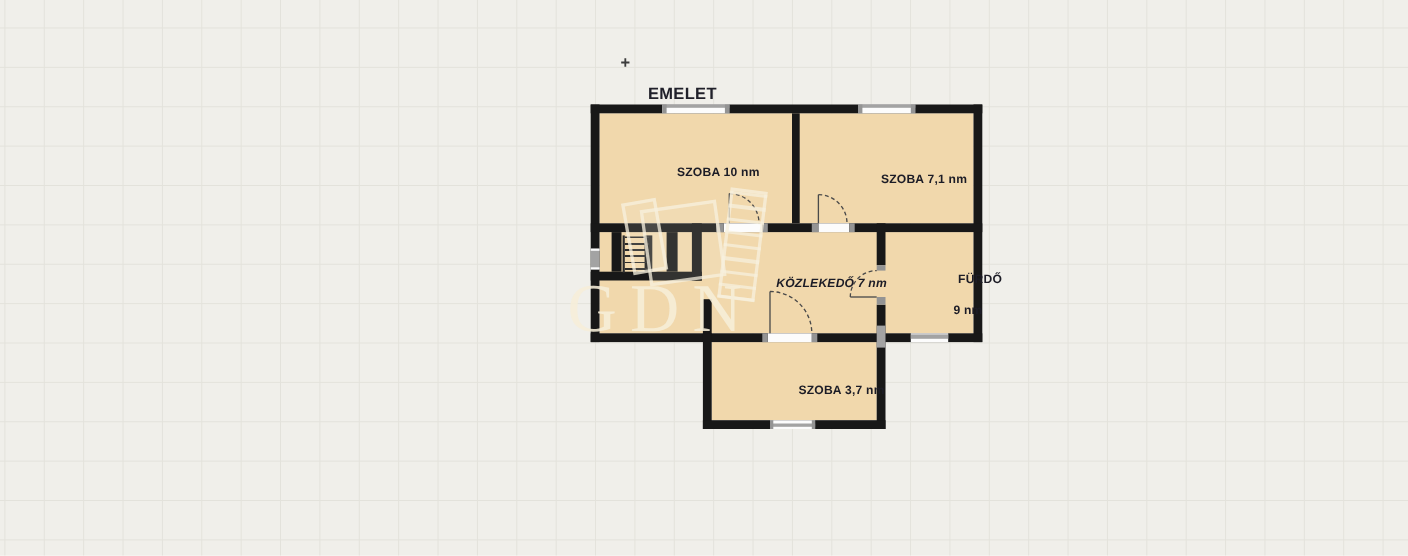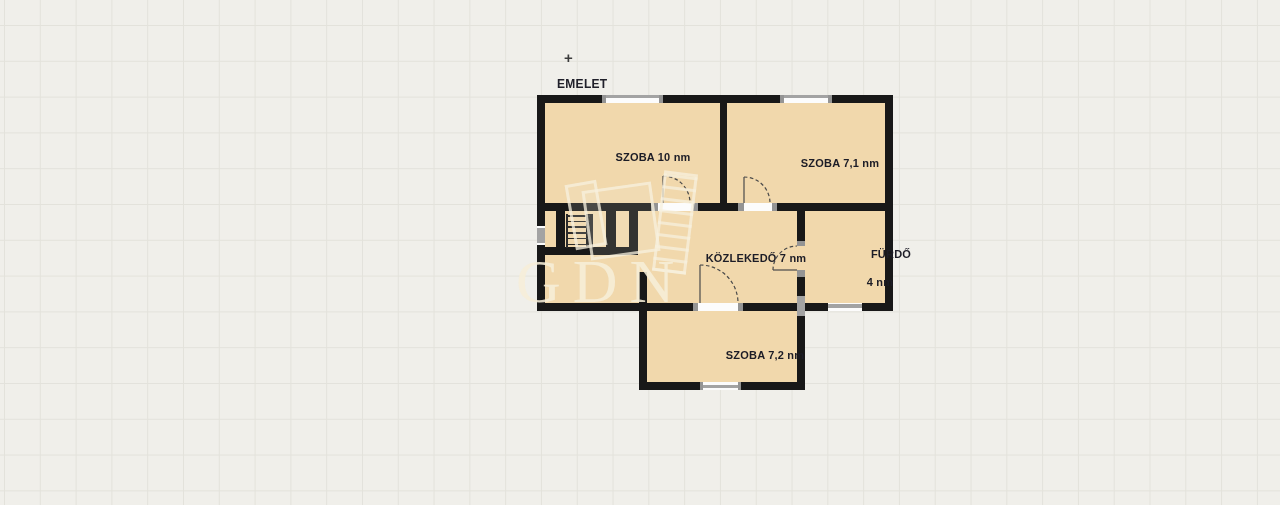--- a/index.html
+++ b/index.html
@@ -23,21 +23,21 @@
   .treads{
     z-index:3;
     background:repeating-linear-gradient(to bottom,#2b2b2b 0 1.6px,transparent 1.6px 5.7px);
   }
   .thinline{background:#2b2b2b;z-index:3;}
   svg.arcs{position:absolute;left:0;top:0;z-index:4;pointer-events:none;}
   .room-label{
     z-index:6;color:#1c1c26;font-size:11px;font-weight:bold;
     transform:translateX(-50%);white-space:nowrap;letter-spacing:.2px;margin-left:47px;
   }
-  .plan-title{z-index:6;color:#20202a;font-size:12px;font-weight:bold;letter-spacing:.3px;}
+  .plan-title{z-index:6;color:#20202a;font-size:15px;font-weight:bold;letter-spacing:.3px;margin-left:32px;}
   .plus-marker{z-index:6;color:#3c3c3c;font-size:15px;font-weight:bold;}
   .wm{z-index:5;pointer-events:none;}
   .wm-text{
     font-family:"DejaVu Serif",serif;font-size:62px;letter-spacing:12px;
     color:rgba(246,238,216,0.88);
   }
   .wm-rect{position:absolute;border:3px solid rgba(247,240,221,0.75);background:rgba(250,244,228,0.12);}
   .wm-strip{
     position:absolute;border:3px solid rgba(247,240,221,0.75);
     background:repeating-linear-gradient(to bottom,rgba(247,240,221,0.75) 0 3px,transparent 3px 12px);
@@ -142,18 +142,18 @@
     <div class="wm-rect" style="left:586px;top:186px;width:64px;height:64px;transform:rotate(-8deg);"></div>
     <div class="wm-strip" style="left:658px;top:172px;width:28px;height:95px;transform:rotate(7deg);"></div>
     <div class="abs wm-text" style="left:516px;top:246px;font-family:Liberation Serif, serif;">GDN</div>
   </div>
 
   <div class="abs plus-marker" style="left:564px;top:49px;">+</div>
   <div class="abs plan-title" style="left:557px;top:77px;">EMELET</div>
 
   <div class="abs room-label" style="left:606px;top:151px;">SZOBA 10 nm</div>
   <div class="abs room-label" style="left:793px;top:157px;">SZOBA 7,1 nm</div>
-  <div class="abs room-label" style="left:709px;top:252px;">KÖZLEKEDŐ 7 nm</div>
+  <div class="abs room-label" style="left:709px;top:252px;font-style:italic;">KÖZLEKEDŐ 7 nm</div>
   <div class="abs room-label" style="left:844px;top:248px;">FÜRDŐ</div>
-  <div class="abs room-label" style="left:833px;top:276px;">4 nm</div>
-  <div class="abs room-label" style="left:718px;top:349px;">SZOBA 7,2 nm</div>
+  <div class="abs room-label" style="left:833px;top:276px;">9 nm</div>
+  <div class="abs room-label" style="left:718px;top:349px;">SZOBA 3,7 nm</div>
 
 </div>
 
 </body></html>

